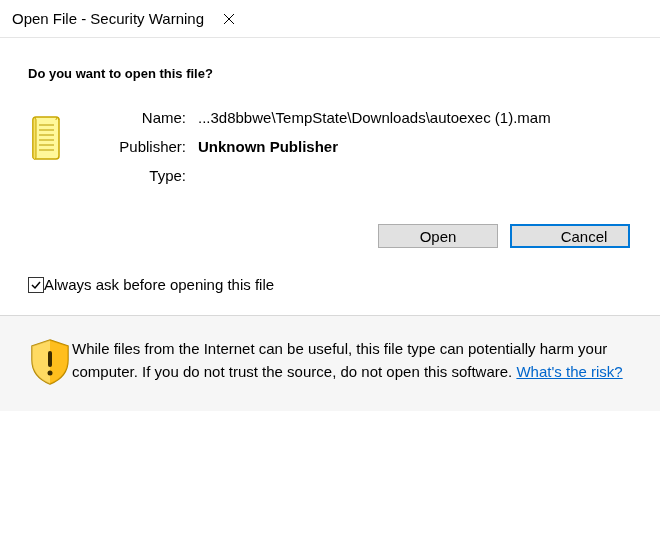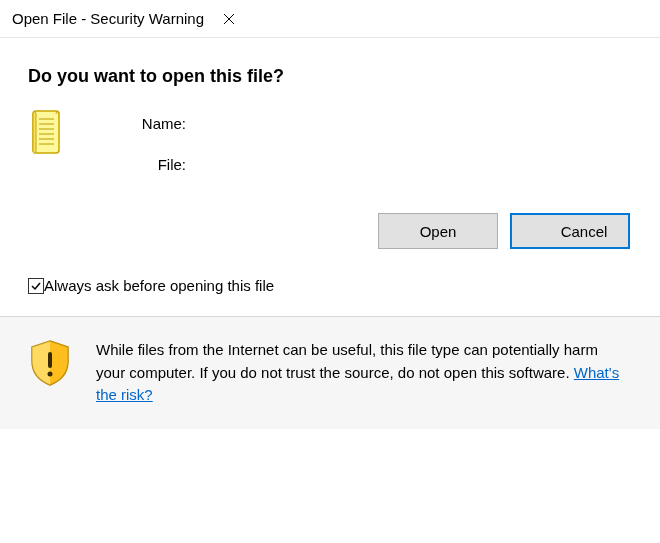--- a/index.html
+++ b/index.html
@@ -34,22 +34,22 @@
     }
     .close-btn svg {
       width: 12px;
       height: 12px;
     }
     .content {
       padding: 28px 28px 0 28px;
     }
     .heading {
       font-weight: bold;
-      font-size: 18px;
-      margin-bottom: 16px;
+      font-size: 13px;
+      margin-bottom: 28px;
     }
     .details {
       display: flex;
       gap: 20px;
       margin-bottom: 28px;
     }
     .scroll-icon {
       width: 40px;
       flex-shrink: 0;
       padding-top: 4px;
@@ -60,41 +60,40 @@
     .field-row {
       display: flex;
       margin-bottom: 12px;
       align-items: baseline;
     }
     .field-label {
       width: 110px;
       text-align: right;
       padding-right: 12px;
       flex-shrink: 0;
-      margin-top: 12px;
     }
     .field-value {
       flex: 1;
       white-space: nowrap;
       overflow: hidden;
       text-overflow: ellipsis;
     }
     .bold {
       font-weight: bold;
     }
     .button-row {
       display: flex;
       justify-content: flex-end;
       gap: 12px;
       margin-bottom: 28px;
       padding-right: 2px;
     }
     .btn {
       width: 120px;
-      height: 36px;
+      height: 24px;
       font-family: inherit;
       font-size: 15px;
       cursor: pointer;
       border: 1px solid #adadad;
       background: #e1e1e1;
     }
     .btn-default {
       border: 2px solid #0078d7;
       padding-left: 28px;
     }
@@ -120,21 +119,20 @@
     }
     .divider {
       border: none;
       border-top: 1px solid #d8d8d8;
       margin: 0;
     }
     .footer {
       background: #f6f6f6;
       padding: 22px 32px 22px 28px;
       display: flex;
-      gap: 24px;
     }
     .shield-icon {
       width: 44px;
       flex-shrink: 0;
     }
     .footer-text {
       flex: 1;
       line-height: 1.5;
     }
     .footer-text a {
@@ -169,23 +167,28 @@
         <line x1="11" y1="17" x2="26" y2="17" stroke="#b89a00" stroke-width="1"></line>
         <line x1="11" y1="22" x2="26" y2="22" stroke="#b89a00" stroke-width="1"></line>
         <line x1="11" y1="27" x2="26" y2="27" stroke="#b89a00" stroke-width="1"></line>
         <line x1="11" y1="32" x2="26" y2="32" stroke="#b89a00" stroke-width="1"></line>
         <line x1="11" y1="37" x2="26" y2="37" stroke="#b89a00" stroke-width="1"></line>
       </svg>
     </div>
     <div class="fields">
       <div class="field-row">
         <div class="field-label">Name:</div>
+        <div class="field-value">...3d8bbwe\TempState\Downloads\autoexec (1).mam</div>
       </div>
       <div class="field-row">
-        <div class="field-label">File:</div>
+        <div class="field-label">Publisher:</div>
+        <div class="field-value bold">Unknown Publisher</div>
+      </div>
+      <div class="field-row">
+        <div class="field-label">Type:</div>
       </div>
     </div>
   </div>
 
   <div class="button-row">
     <button class="btn">Open</button>
     <button class="btn btn-default">Cancel</button>
   </div>
 
   <div class="checkbox-row">

